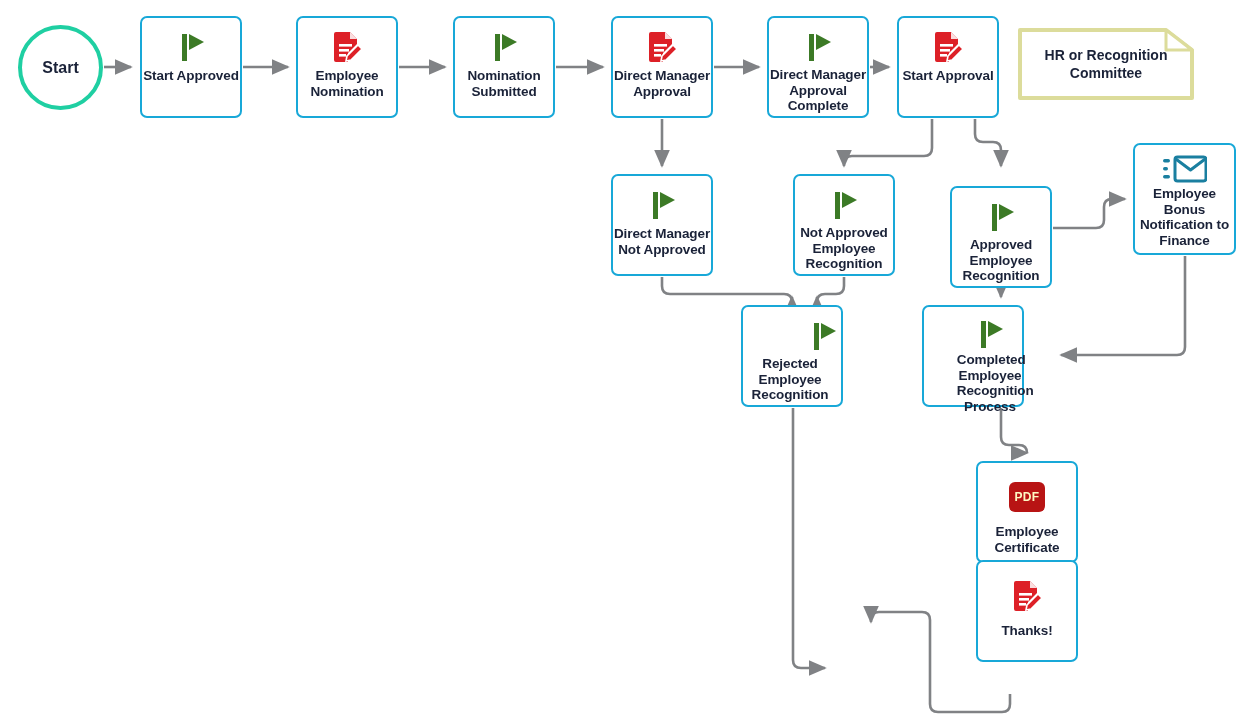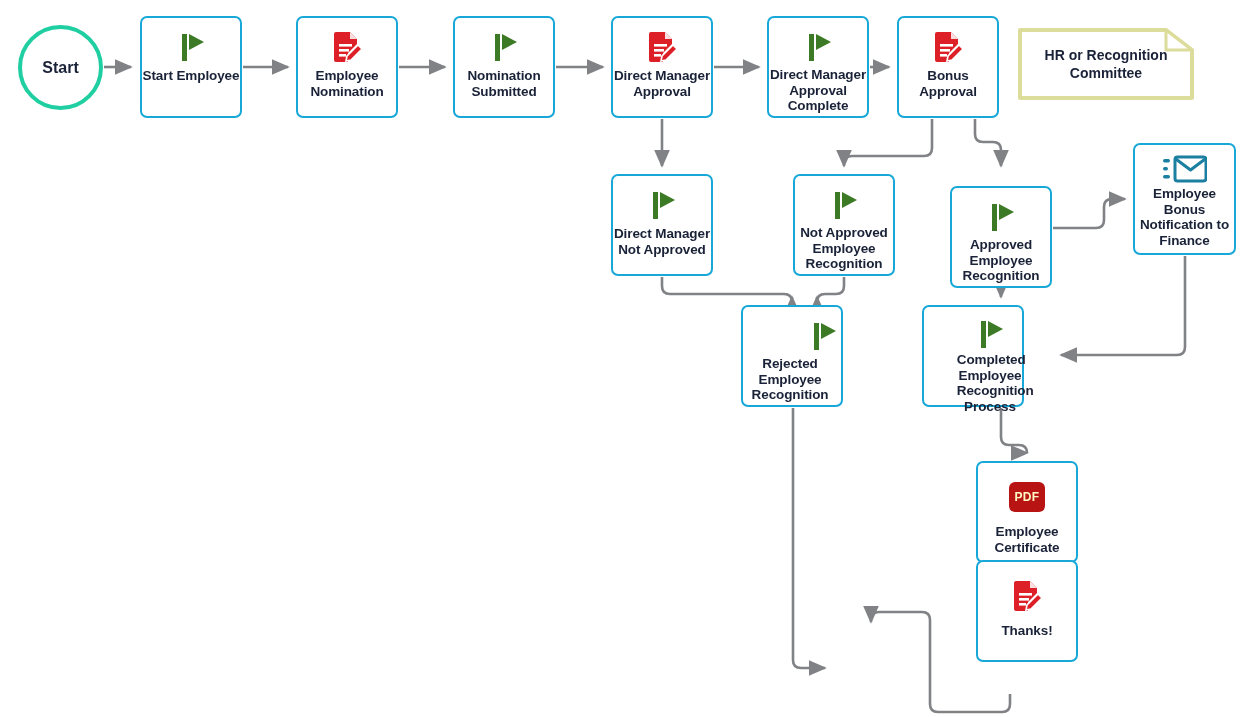--- a/index.html
+++ b/index.html
@@ -102,21 +102,21 @@
     <span>Start</span>
   </div>
 
   <div class="node task" style="left:140px;top:16px;width:102px;height:102px;">
     <span class="icon">
       <svg width="36" height="36" viewBox="0 0 36 36">
           <rect x="9" y="5" width="5" height="27" fill="#3C7A26"></rect>
           <path d="M16,5 L31,13 L16,21 z" fill="#3C7A26"></path>
         </svg>
     </span>
-    <span class="label">Start Employee</span>
+    <span class="label">Start Approved</span>
   </div>
 
   <div class="node task" style="left:296px;top:16px;width:102px;height:102px;">
     <span class="icon">
       <svg width="40" height="40" viewBox="0 0 40 40">
         <path d="M9,5 h14 l7,7 v5 l-9,9 v9 h-12 a2,2 0 0 1 -2,-2 v-26 a2,2 0 0 1 2,-2 z" fill="#DD2027"></path>
         <path d="M23,5 l7,7 h-7 z" fill="#ffffff" opacity="0.85"></path>
         <rect x="12" y="17" width="13" height="2.6" fill="#ffffff"></rect>
         <rect x="12" y="22" width="10" height="2.6" fill="#ffffff"></rect>
         <rect x="12" y="27" width="7" height="2.6" fill="#ffffff"></rect>
@@ -169,21 +169,21 @@
     <span class="icon">
       <svg width="40" height="40" viewBox="0 0 40 40">
         <path d="M9,5 h14 l7,7 v5 l-9,9 v9 h-12 a2,2 0 0 1 -2,-2 v-26 a2,2 0 0 1 2,-2 z" fill="#DD2027"></path>
         <path d="M23,5 l7,7 h-7 z" fill="#ffffff" opacity="0.85"></path>
         <rect x="12" y="17" width="13" height="2.6" fill="#ffffff"></rect>
         <rect x="12" y="22" width="10" height="2.6" fill="#ffffff"></rect>
         <rect x="12" y="27" width="7" height="2.6" fill="#ffffff"></rect>
         <path d="M31,18 l4,4 l-11,11 l-5,1 l1,-5 z" fill="#DD2027" stroke="#ffffff" stroke-width="1.6"></path>
       </svg>
     </span>
-    <span class="label">Bonus Approval</span>
+    <span class="label">Start Approval</span>
   </div>
 
   <div class="note" style="left:1018px;top:28px;width:176px;height:72px;">
     <svg width="176" height="72" viewBox="0 0 176 72" style="position:absolute;left:0;top:0;">
       <path d="M2,2 H148 L174,22 V70 H2 Z" fill="#ffffff" stroke="#DCDC9B" stroke-width="4" stroke-linejoin="round"></path>
       <path d="M148,2 L174,22 H148 Z" fill="#ffffff" stroke="#DCDC9B" stroke-width="3" stroke-linejoin="round"></path>
     </svg>
     <span class="txt" style="white-space: pre-line;">HR or Recognition
 Committee</span>
   </div>

